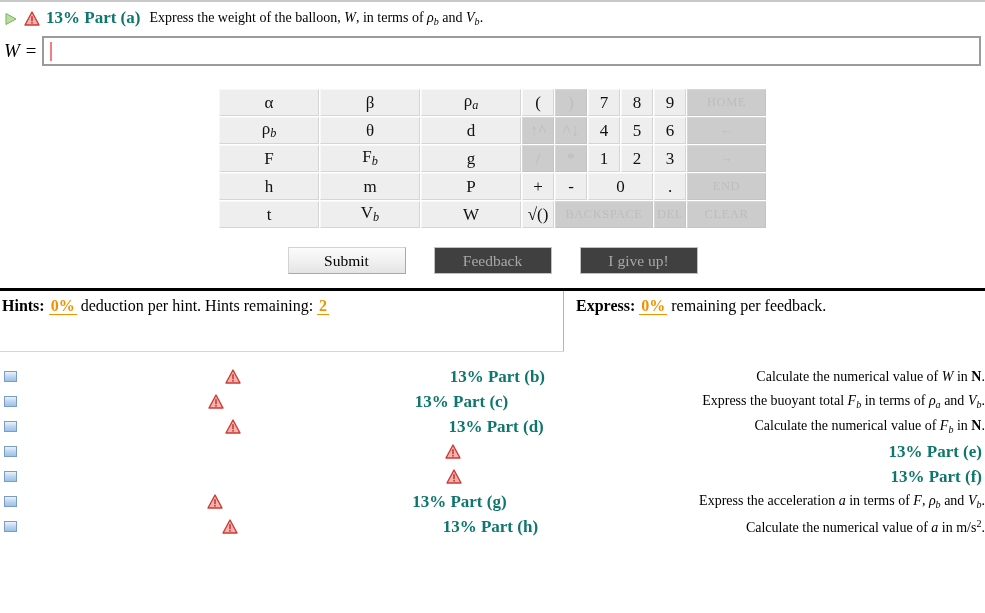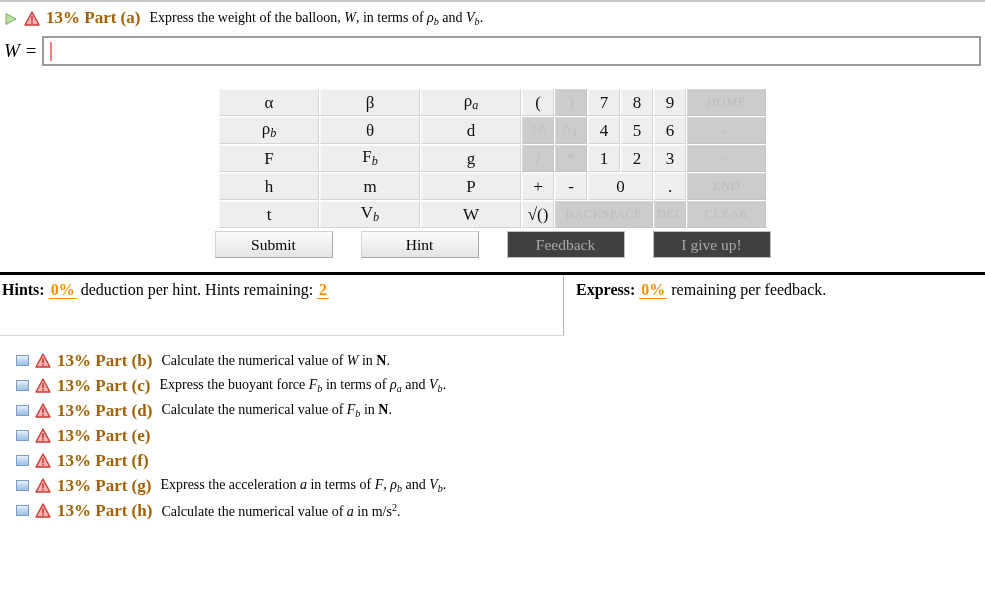--- a/index.html
+++ b/index.html
@@ -31,21 +31,21 @@
   .icon-collapse {
     width: 13px; height: 11px;
     flex: 0 0 auto;
     display: inline-block;
     border: 1px solid #7a9cc6;
     background: linear-gradient(to bottom, #eaf2fb 0%, #b9d3ef 55%, #9dc2e6 100%);
     box-sizing: border-box;
   }
   .icon-warn { width: 16px; height: 15px; flex: 0 0 auto; display:inline-block; }
   .part-label {
-    color: #a16207;
+    color: #0f766e;
     font-weight: bold;
     font-size: 17px;
     white-space: nowrap;
     margin-right: 3px;
   }
   .part-text { font-size: 14px; white-space: nowrap; }
 
   i.math { font-style: italic; font-family: "Liberation Serif", serif; }
   .sub { font-size: 0.72em; vertical-align: -0.28em; font-style: italic; }
   .sup { font-size: 0.72em; vertical-align: 0.45em; font-style: normal; }
@@ -99,21 +99,21 @@
   table.keypad td.disabled {
     background: #cccccc;
     color: #bdbdbd;
     border-color: #c4c4c4;
     border-top-color: #d6d6d6;
     border-left-color: #d6d6d6;
   }
   table.keypad td.small { font-size: 12.5px; letter-spacing: .5px; }
 
   
-  .actions { display: flex; justify-content: center; gap: 28px; margin-top: 2px; }
+  .actions { display: flex; justify-content: center; gap: 28px; margin-top: 18px; }
   .btn {
     width: 118px; height: 27px;
     background: linear-gradient(to bottom, #fbfbfb 0%, #f1f1f1 50%, #e4e4e4 100%);
     border: 1px solid #a9a9a9;
     border-top-color: #d2d2d2;
     border-left-color: #d2d2d2;
     font-family: "Liberation Serif", serif;
     font-size: 15.5px;
     color: #000;
     display:flex; align-items:center; justify-content:center;
@@ -149,21 +149,22 @@
     border-bottom: 1px solid #f29100;
     padding: 0 2px;
   }
 
   
   .parts-list { margin-top: 12px; }
   .part-row {
     display: flex; align-items: center;
     gap: 6px;
     height: 25px;
-    padding-left: 16px;
+    padding-left: 4px;
+    justify-content: space-between;
   }
 </style>
 </head>
 <body>
 
 <div class="top-rule"></div>
 
 <div class="part-header">
   <span class="icon-play">
     <svg width="14" height="14" viewBox="0 0 14 14">
@@ -243,23 +244,20 @@
           <td class="small disabled"><span>DEL</span></td>
           <td class="fn disabled"><span>CLEAR</span></td>
         </tr>
       </tbody>
   </table>
 </div>
 
 <div class="actions">
     <div class="btn">
       <span>Submit</span>
-    </div>
-    <div class="btn">
-      <span>Hint</span>
     </div>
     <div class="btn disabled">
       <span>Feedback</span>
     </div>
     <div class="btn disabled">
       <span>I give up!</span>
     </div>
   </div>
 
 <div class="panel-rule"></div>
@@ -293,21 +291,21 @@
       <span class="part-text"><span>Calculate the numerical value of </span><span class="math" style="font-style: italic;">W</span><span> in </span><span class="bold-unit">N</span><span>.</span></span>
     </div>
     <div class="part-row">
       <span class="icon-collapse"></span>
       <span class="icon-warn"><svg width="16" height="15" viewBox="0 0 16 15">
           <polygon points="8,1 15,14 1,14" fill="#f5b3b0" stroke="#cc3b35" stroke-width="1.4" stroke-linejoin="round"></polygon>
           <rect x="7.2" y="5.2" width="1.6" height="5" fill="#cc3b35"></rect>
           <rect x="7.2" y="11" width="1.6" height="1.6" fill="#cc3b35"></rect>
         </svg></span>
       <span class="part-label">13% Part (c)</span>
-      <span class="part-text"><span>Express the buoyant force </span><span class="math" style="font-style: italic;">F</span><span class="sub">b</span><span> in terms of </span><span class="math" style="font-style: italic;">ρ</span><span class="sub">a</span><span> and </span><span class="math" style="font-style: italic;">V</span><span class="sub">b</span><span>.</span></span>
+      <span class="part-text"><span>Express the buoyant total </span><span class="math" style="font-style: italic;">F</span><span class="sub">b</span><span> in terms of </span><span class="math" style="font-style: italic;">ρ</span><span class="sub">a</span><span> and </span><span class="math" style="font-style: italic;">V</span><span class="sub">b</span><span>.</span></span>
     </div>
     <div class="part-row">
       <span class="icon-collapse"></span>
       <span class="icon-warn"><svg width="16" height="15" viewBox="0 0 16 15">
           <polygon points="8,1 15,14 1,14" fill="#f5b3b0" stroke="#cc3b35" stroke-width="1.4" stroke-linejoin="round"></polygon>
           <rect x="7.2" y="5.2" width="1.6" height="5" fill="#cc3b35"></rect>
           <rect x="7.2" y="11" width="1.6" height="1.6" fill="#cc3b35"></rect>
         </svg></span>
       <span class="part-label">13% Part (d)</span>
       <span class="part-text"><span>Calculate the numerical value of </span><span class="math" style="font-style: italic;">F</span><span class="sub">b</span><span> in </span><span class="bold-unit">N</span><span>.</span></span>

